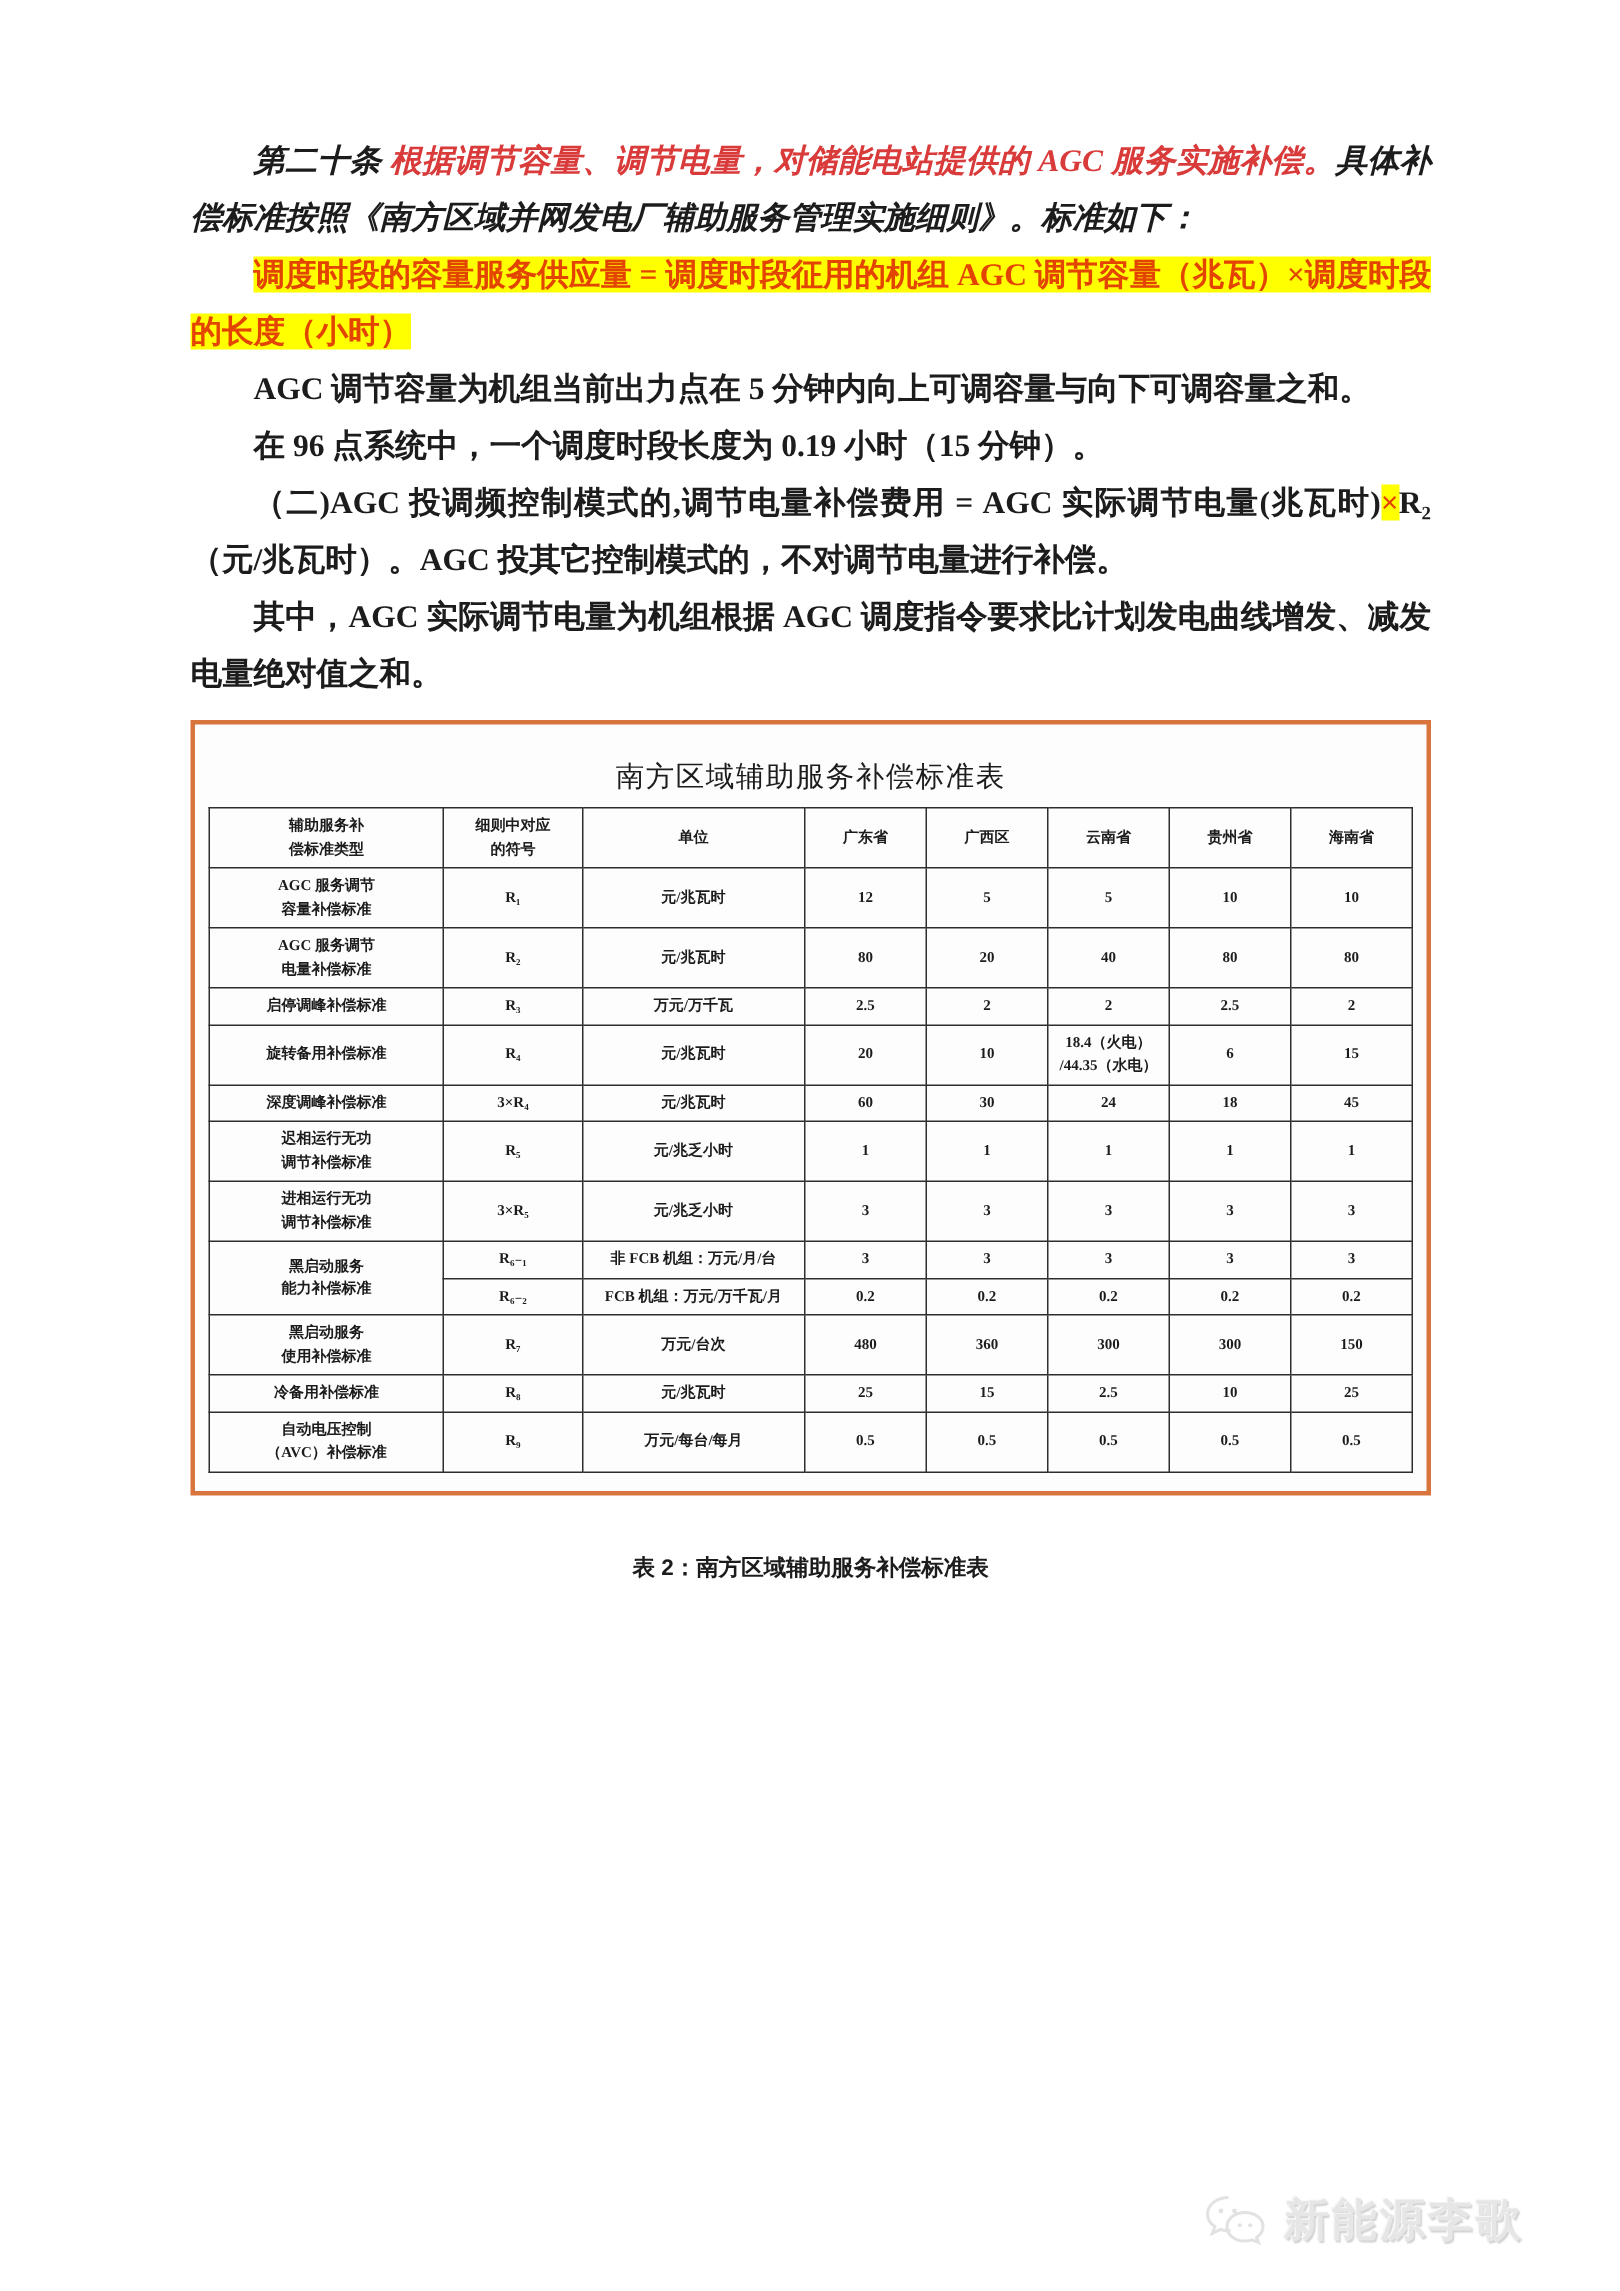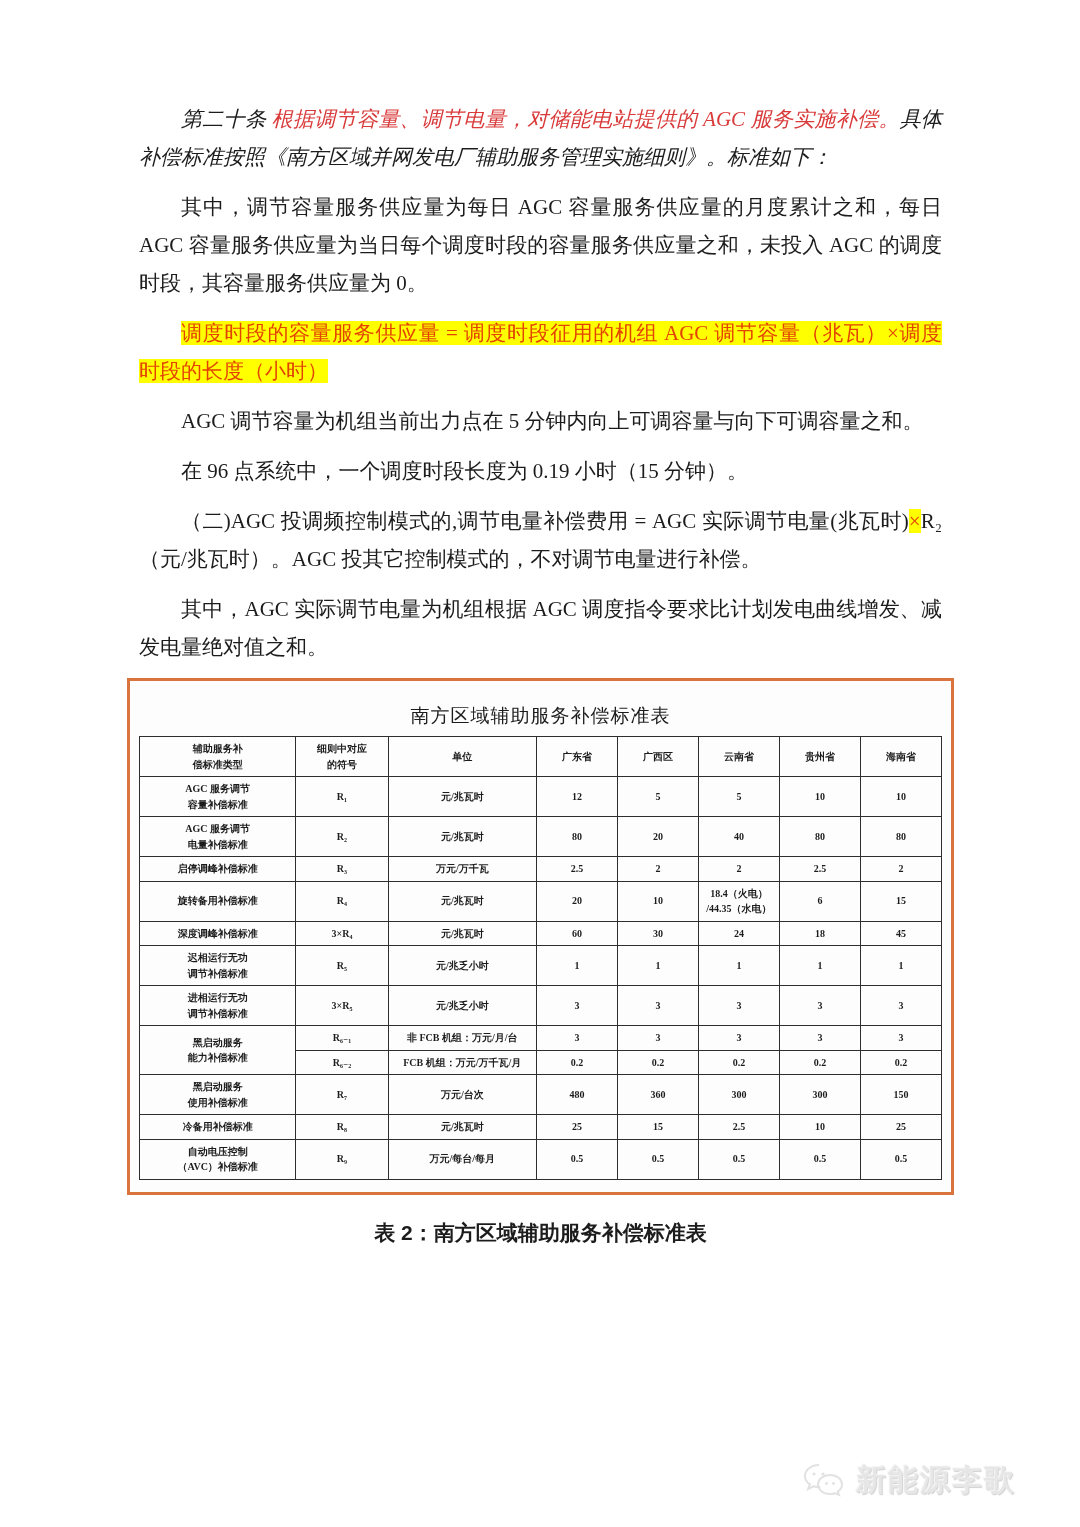--- a/index.html
+++ b/index.html
@@ -4,21 +4,21 @@
 <style>
   html,body{margin:0;padding:0;}
   body{
     width:1080px;height:1527px;background:#ffffff;position:relative;
     font-family:"Liberation Serif","DejaVu Serif",serif;color:#1c1c1c;
     overflow:hidden;
   }
   .page{padding:88px 126px 0 127px;}
   
   .bp{
-    margin:12px;font-size:21px;line-height:38px;font-weight:400;
+    margin:0;font-size:21px;line-height:38px;font-weight:700;
     text-indent:2em;text-align:justify;
   }
   .italic{font-style:italic;}
   .red{color:#d93a3a;}
   .hl-red{background:#ffff00;color:#e34400;}
   
   .table-frame{
     margin-top:12px;border:3px solid #d8743c;background:#fdfdfd;
     padding:16px 9px 12px 9px;
   }
@@ -35,21 +35,21 @@
     padding:4px 2px;line-height:1.55;white-space:pre-line;
   }
   table.comp th{font-weight:700;}
   col.c-cat{width:19.5%;}
   col.c-sym{width:11.5%;}
   col.c-unit{width:18.5%;}
   col.c-prov{width:10.1%;}
   
   .table-caption{
     text-align:center;font-family:"Liberation Sans","DejaVu Sans",sans-serif;
-    font-weight:700;font-size:21px;margin:24px 0 0 0;
+    font-weight:700;font-size:15px;margin:39px 0 0 0;
   }
   
   .watermark{
     position:absolute;right:64px;bottom:26px;display:flex;align-items:center;gap:8px;
     color:#e6e6e6;font-family:"Liberation Sans","DejaVu Sans",sans-serif;
     font-size:30px;font-weight:700;letter-spacing:2px;
     text-shadow:-1px -1px 0 #f7f7f7,1px 1px 1px #d2d2d2;
     user-select:none;
     margin-top:48px;
   }
@@ -57,21 +57,20 @@
 </style>
 </head>
 <body>
 
 <div class="page">
 
   <p class="bp italic"><span>第二十条</span> <span class="red">根据调节容量、调节电量，对储能电站提供的 AGC 服务实施补偿。</span><span>具体补偿标准按照《南方区域并网发电厂辅助服务管理实施细则》。标准如下：</span></p>
 
 
 
-  <p class="bp">其中，调节容量服务供应量为每日 AGC 容量服务供应量的月度累计之和，每日 AGC 容量服务供应量为当日每个调度时段的容量服务供应量之和，未投入 AGC 的调度时段，其容量服务供应量为 0。</p>
 
   <p class="bp"><span class="hl-red">调度时段的容量服务供应量 = 调度时段征用的机组 AGC 调节容量（兆瓦）×调度时段的长度（小时）</span></p>
 
   <p class="bp">AGC 调节容量为机组当前出力点在 5 分钟内向上可调容量与向下可调容量之和。</p>
 
   <p class="bp">在 96 点系统中，一个调度时段长度为 0.19 小时（15 分钟）。</p>
 
   <p class="bp"><span>（二)AGC 投调频控制模式的,调节电量补偿费用 = AGC 实际调节电量(兆瓦时)</span><span class="hl-red">×</span><span>R₂（元/兆瓦时）。AGC 投其它控制模式的，不对调节电量进行补偿。</span></p>
 
   <p class="bp">其中，AGC 实际调节电量为机组根据 AGC 调度指令要求比计划发电曲线增发、减发电量绝对值之和。</p>

